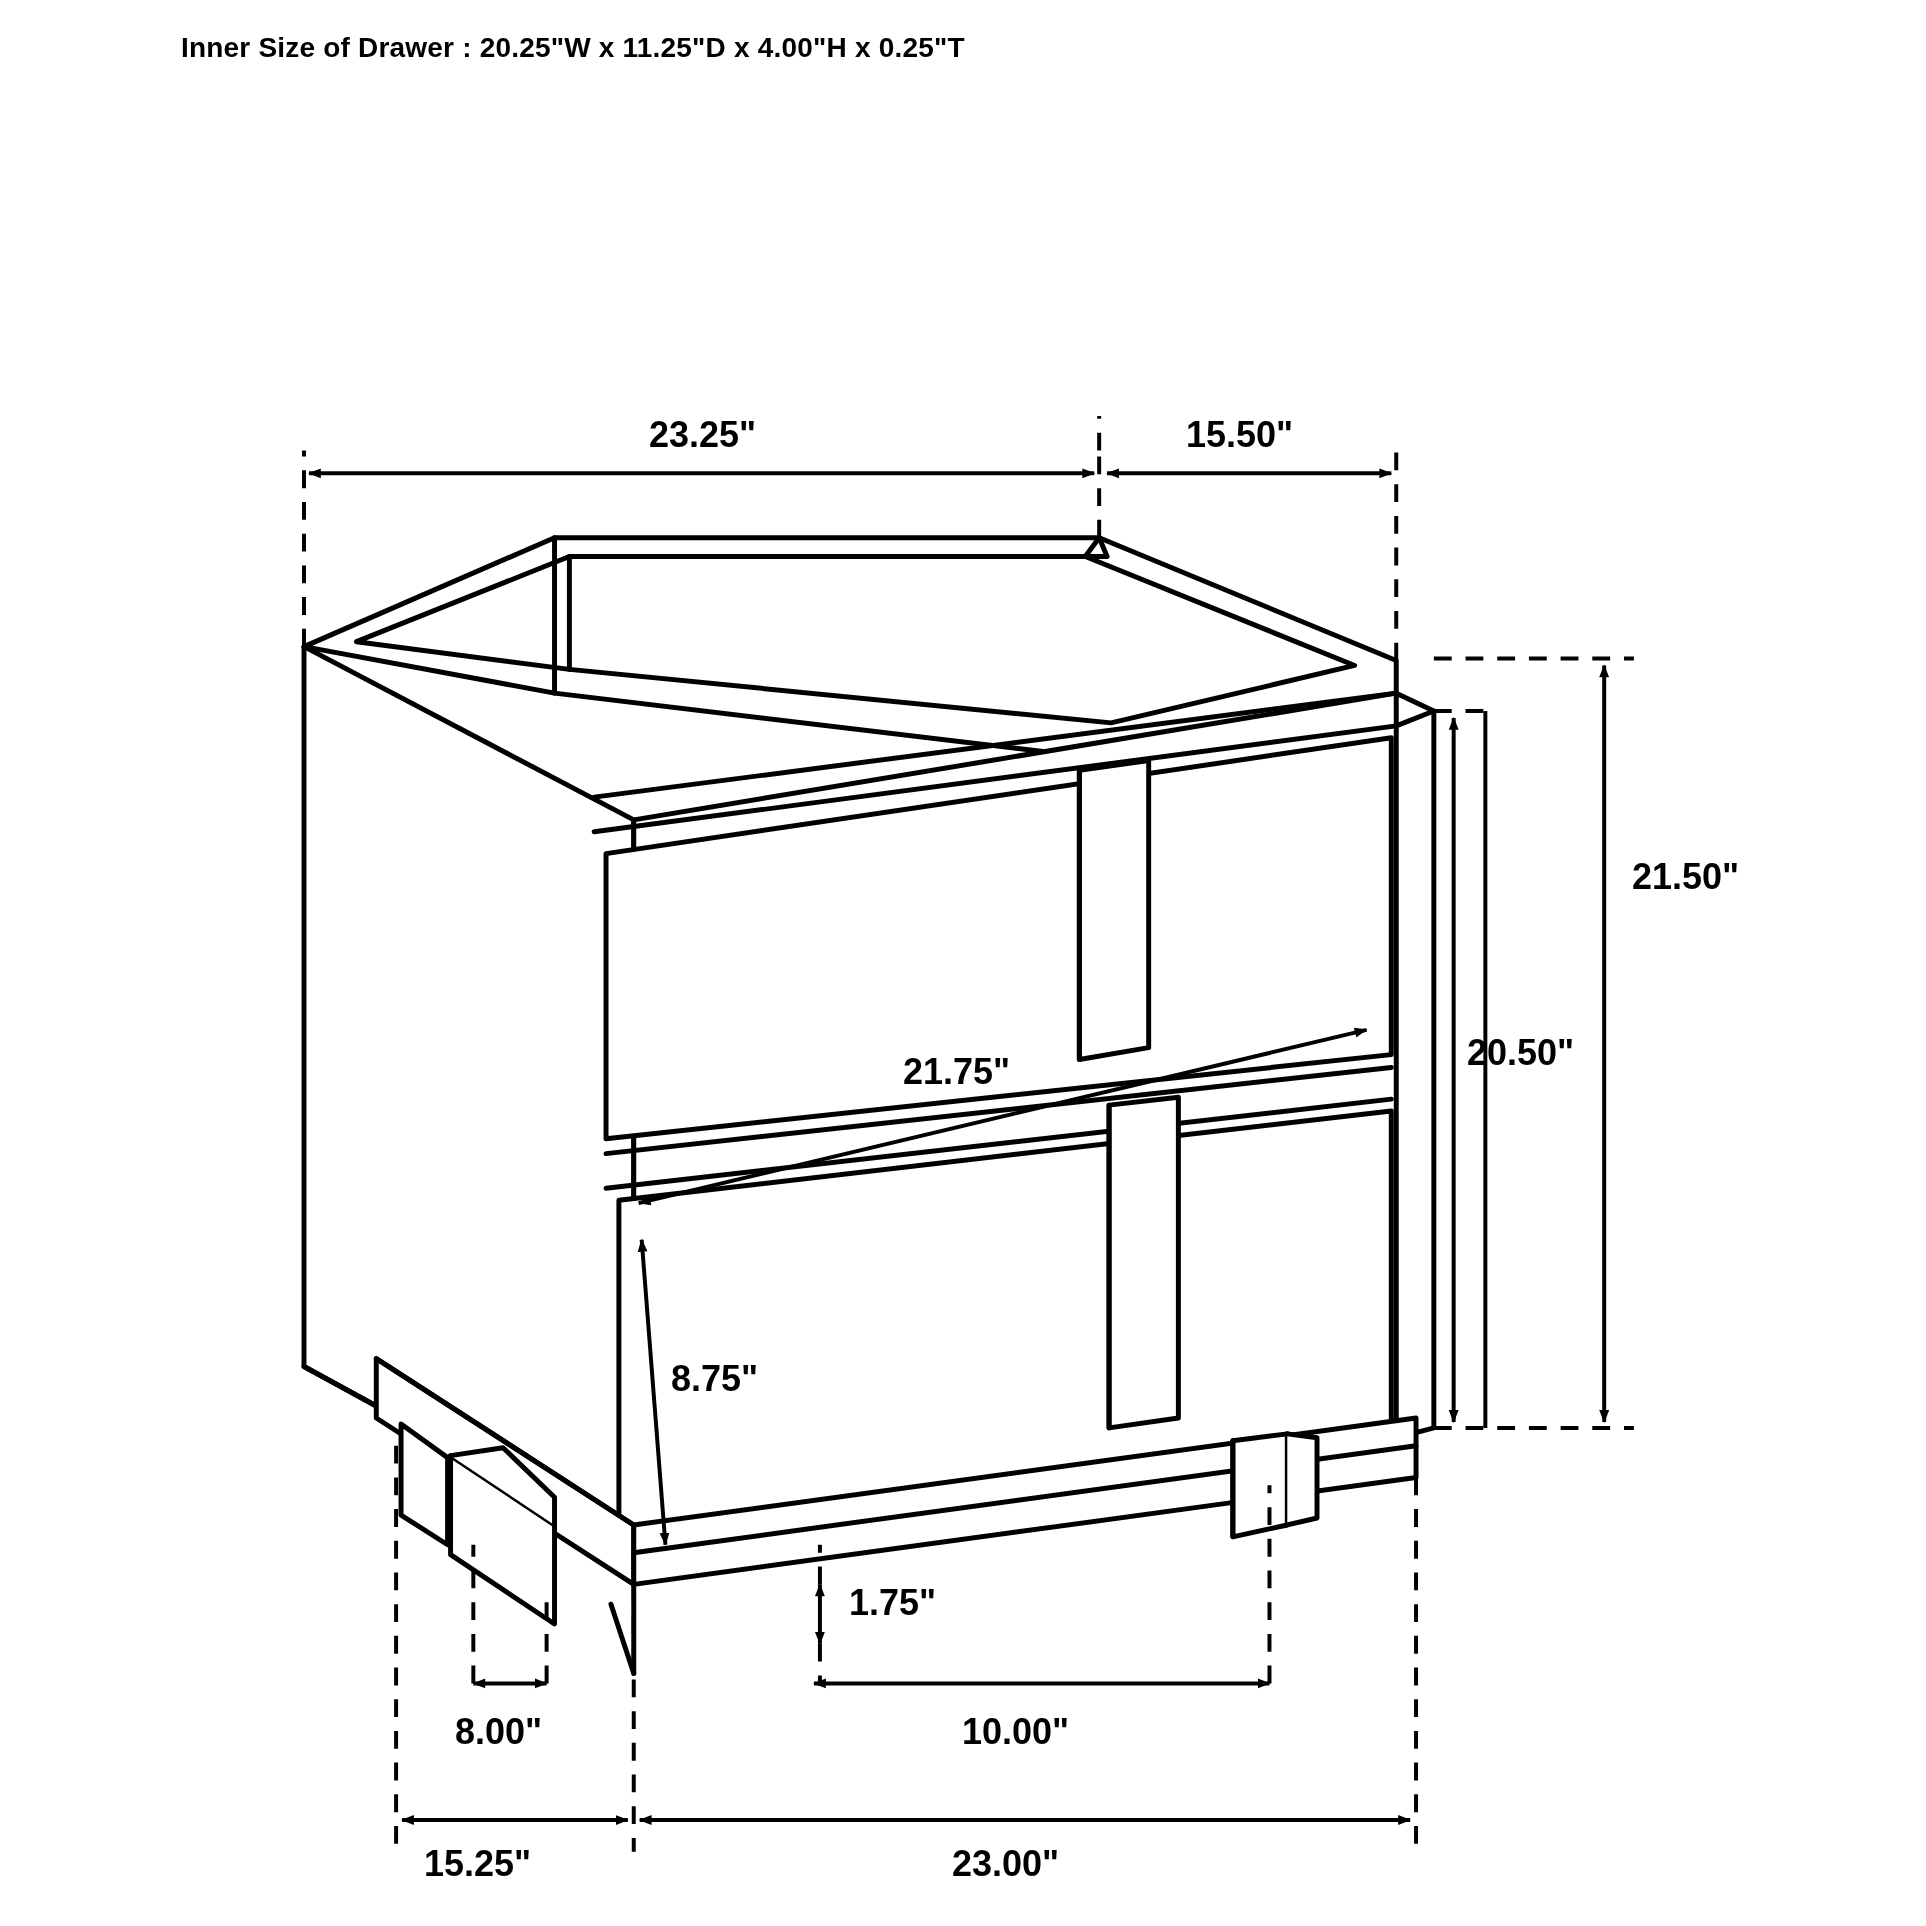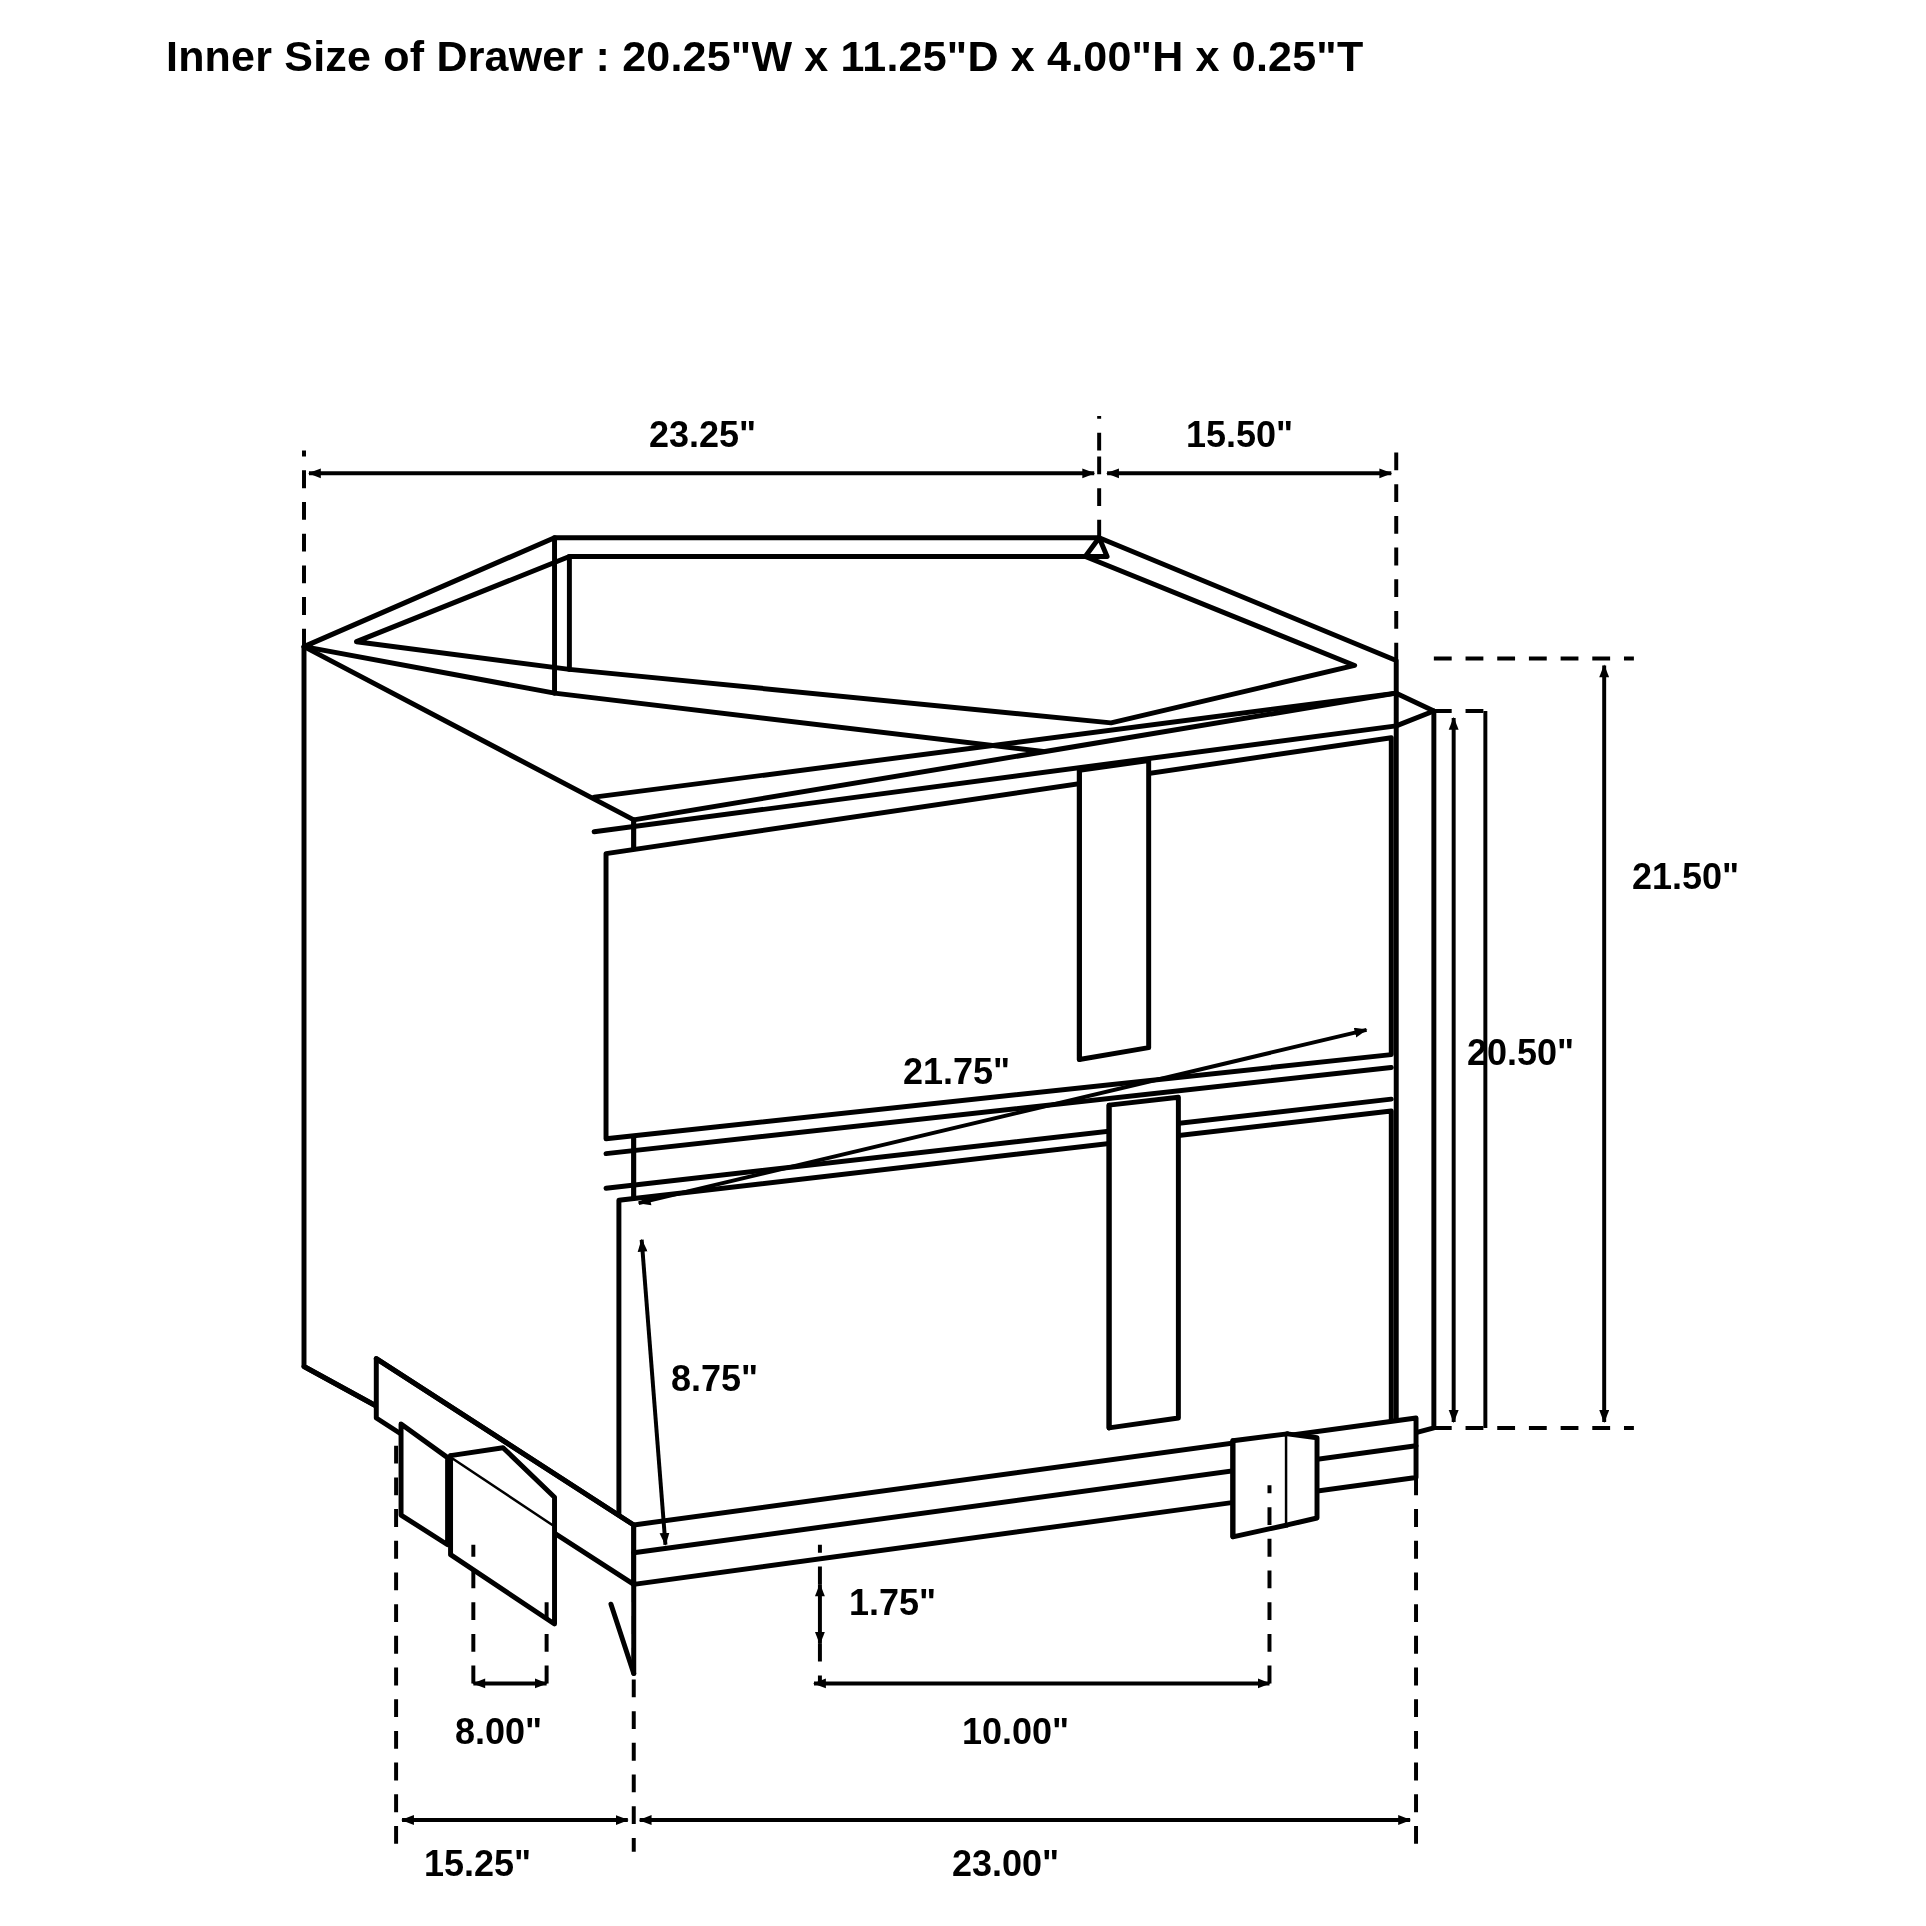--- a/index.html
+++ b/index.html
@@ -16,23 +16,23 @@
     overflow: hidden;
   }
   #stage {
     position: absolute;
     left: 0; top: 0;
     width: 1927px;
     height: 1927px;
   }
   .title {
     position: absolute;
-    left: 166px;
+    left: 181px;
     top: 32px;
-    font-size: 43px;
+    font-size: 28px;
     font-weight: bold;
     letter-spacing: 0.2px;
     white-space: nowrap;
   }
   svg.drawing {
     position: absolute;
     left: 0;
     top: 0;
     width: 1927px;
     height: 1927px;

